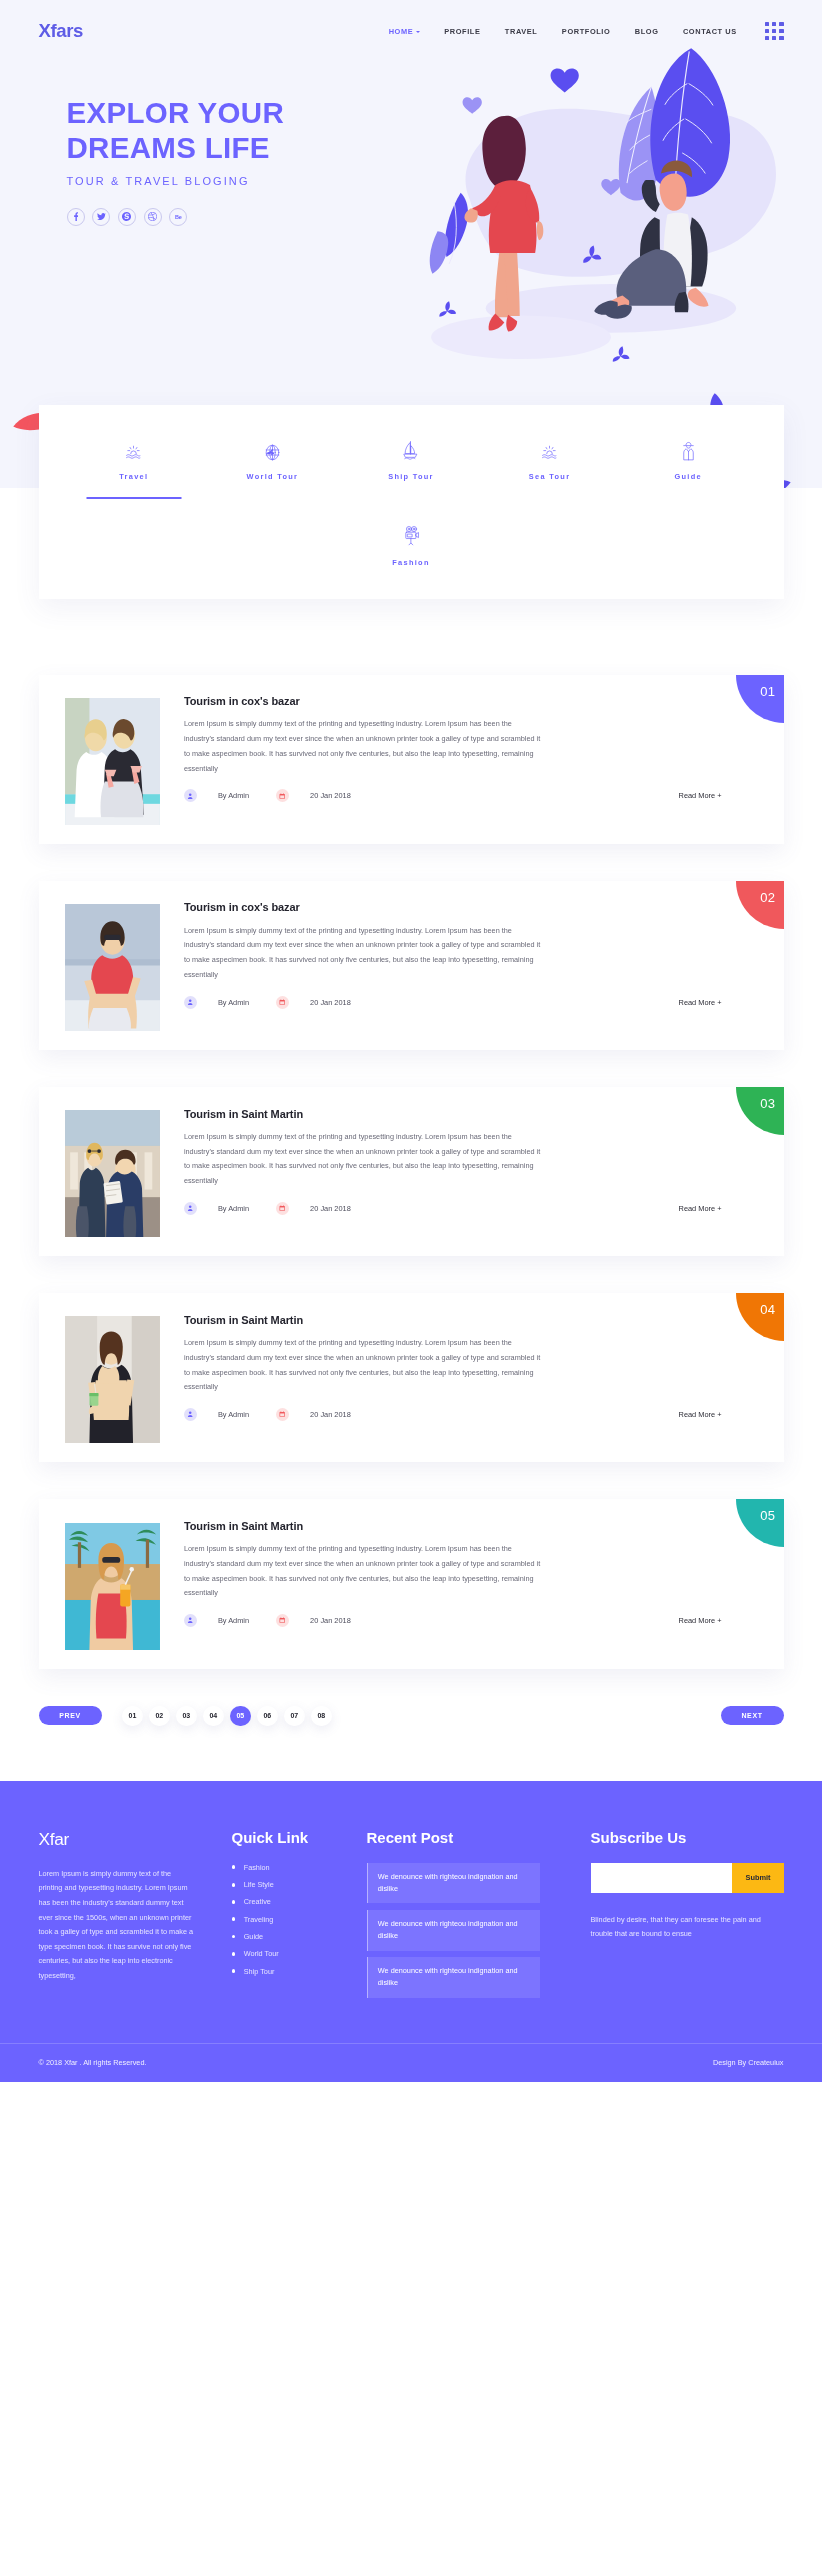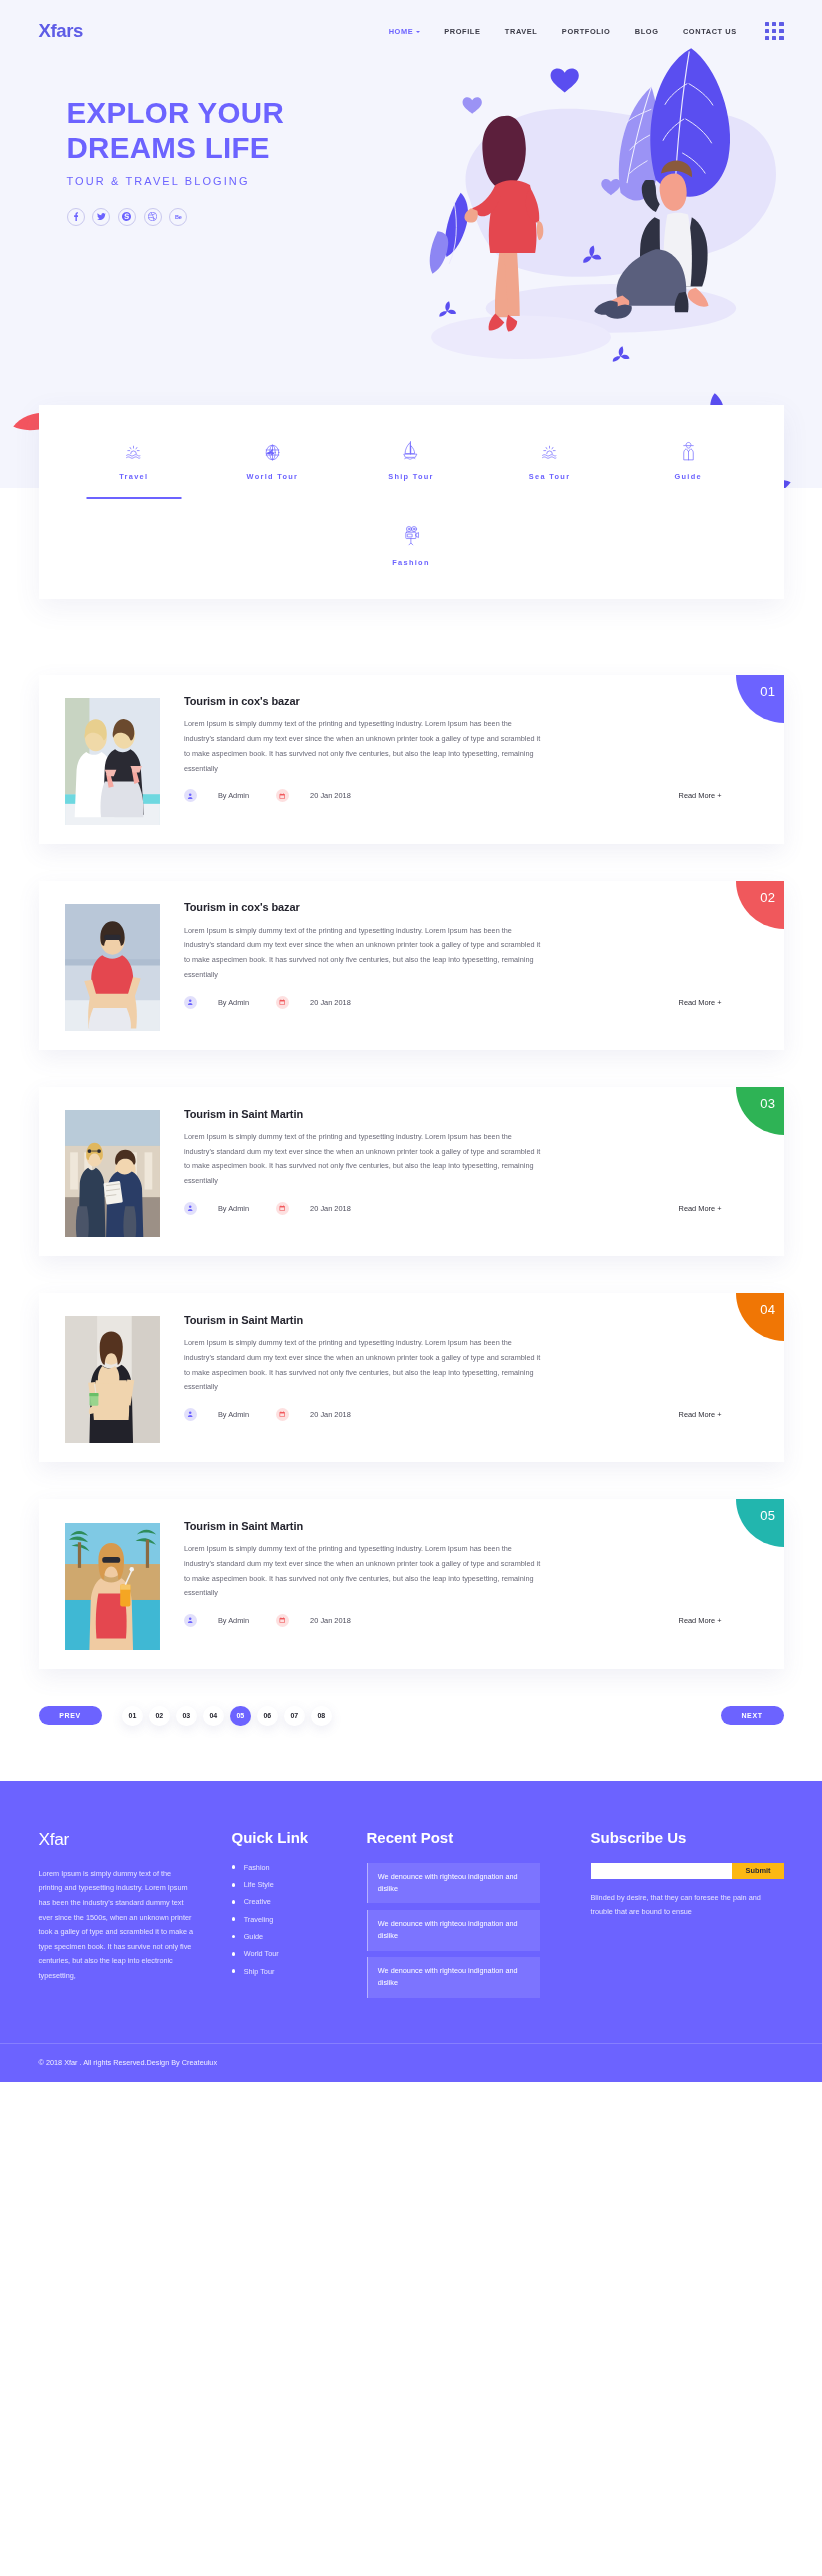--- a/index.html
+++ b/index.html
@@ -156,35 +156,35 @@
   .f-col.recent { width:173px; }
   .f-col.subs { width:193px; margin-left:auto; }
   .f-head { font-size:15px; font-weight:bold; margin-bottom:16.7px; }
   .f-li { display:flex; align-items:center; gap:8.3px; margin-bottom:8.3px; font-size:7.3px; color:#e6e4ff; cursor:pointer; }
   .f-li .dot { width:3.9px; height:3.9px; border-radius:50%; background:#fff; flex:0 0 3.9px; }
   .rp {
     background:rgba(255,255,255,0.11); border-left:1.9px solid rgba(255,255,255,0.45);
     padding:8.3px 10.3px; margin-bottom:6.4px; font-size:7.3px; font-weight:normal;
     line-height:1.65; cursor:pointer;
   }
-  .sub-form { display:flex; height:16px; margin-bottom:12px; }
+  .sub-form { display:flex; height:30px; margin-bottom:20px; }
   .sub-form input {
     flex:1; border:0; outline:0; background:#fff; padding:0 7.7px; font-size:7.4px;
     font-family:"Liberation Sans", sans-serif; color:#333;
   }
   .sub-form button {
     border:0; background:#fcb813; color:#2b2b35; font-size:7.4px; font-weight:bold;
     padding:0 13px; cursor:pointer; font-family:"Liberation Sans", sans-serif;
   }
   .sub-note { font-size:7.3px; line-height:1.95; color:#e6e4ff; }
   .f-bottom {
     border-top:0.6px solid rgba(255,255,255,0.18);
   }
   .f-bottom-inner {
-    width:745px; margin:0 auto; display:flex; 
+    width:745px; margin:0 auto; display:flex; justify-content:space-between;
     padding:14px 0 15.4px; font-size:7.3px; color:#f0efff;
   }
 </style>
 </head>
 <body>
 
 <div class="page">
 
   <section class="hero">
     <div class="hero-inner">

